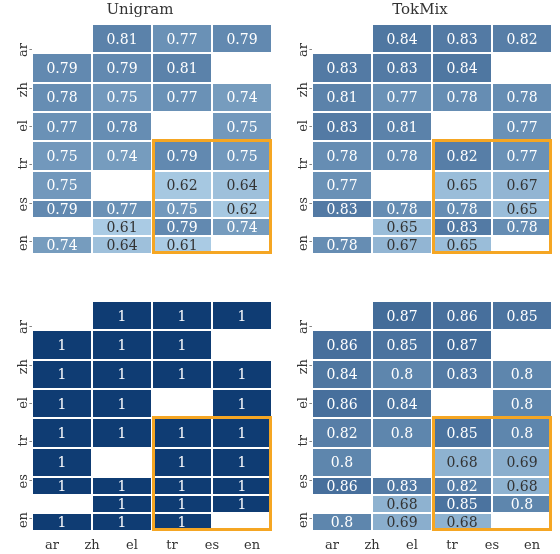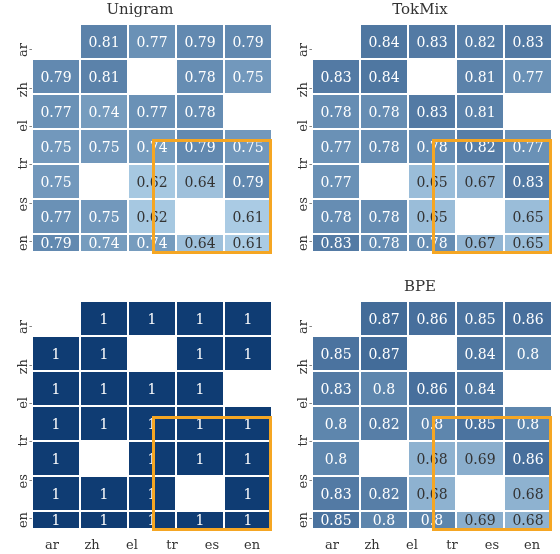--- a/index.html
+++ b/index.html
@@ -32,21 +32,21 @@
     font-size: 15px;
     color: #333;
   }
   .heatmap {
     position: absolute;
     top: 24px;
     left: 32px;
     width: 240px;
     height: 230px;
     display: grid;
-    grid-template-columns: repeat(5, 1fr);
+    grid-template-columns: repeat(4, 1fr);
     grid-template-rows: repeat(6, 1fr);
   }
   .cell {
     display: flex;
     align-items: center;
     justify-content: center;
     font-size: 14px;
     color: #fff;
     box-sizing: border-box;
     border: 1px solid #fff;
@@ -251,21 +251,20 @@
       <div class="ytick" style="top: 234.833px; transform: translateY(-50%) rotate(-90deg); transform-origin: right center; left: -6px;">en</div>
       <div class="ytick-dash" style="top: 234.833px;">-</div>
       <div class="xtick" style="left: 52px;">ar</div>
       <div class="xtick" style="left: 92px;">zh</div>
       <div class="xtick" style="left: 132px;">el</div>
       <div class="xtick" style="left: 172px;">tr</div>
       <div class="xtick" style="left: 212px;">es</div>
       <div class="xtick" style="left: 252px;">en</div>
     </div>
   <div class="chart">
-      <div class="title">BPE</div>
       <div class="heatmap">
         <div class="cell diag" style="background: rgb(255, 255, 255); color: rgb(0, 0, 0);"></div>
         <div class="cell" style="background: rgb(67, 108, 153); color: rgb(255, 255, 255);">0.87</div>
         <div class="cell" style="background: rgb(71, 111, 156); color: rgb(255, 255, 255);">0.86</div>
         <div class="cell" style="background: rgb(75, 115, 159); color: rgb(255, 255, 255);">0.85</div>
         <div class="cell" style="background: rgb(71, 111, 156); color: rgb(255, 255, 255);">0.86</div>
         <div class="cell" style="background: rgb(75, 115, 159); color: rgb(255, 255, 255);">0.85</div>
         <div class="cell" style="background: rgb(67, 108, 153); color: rgb(255, 255, 255);">0.87</div>
         <div class="cell diag" style="background: rgb(255, 255, 255); color: rgb(0, 0, 0);"></div>
         <div class="cell" style="background: rgb(79, 119, 161); color: rgb(255, 255, 255);">0.84</div>

